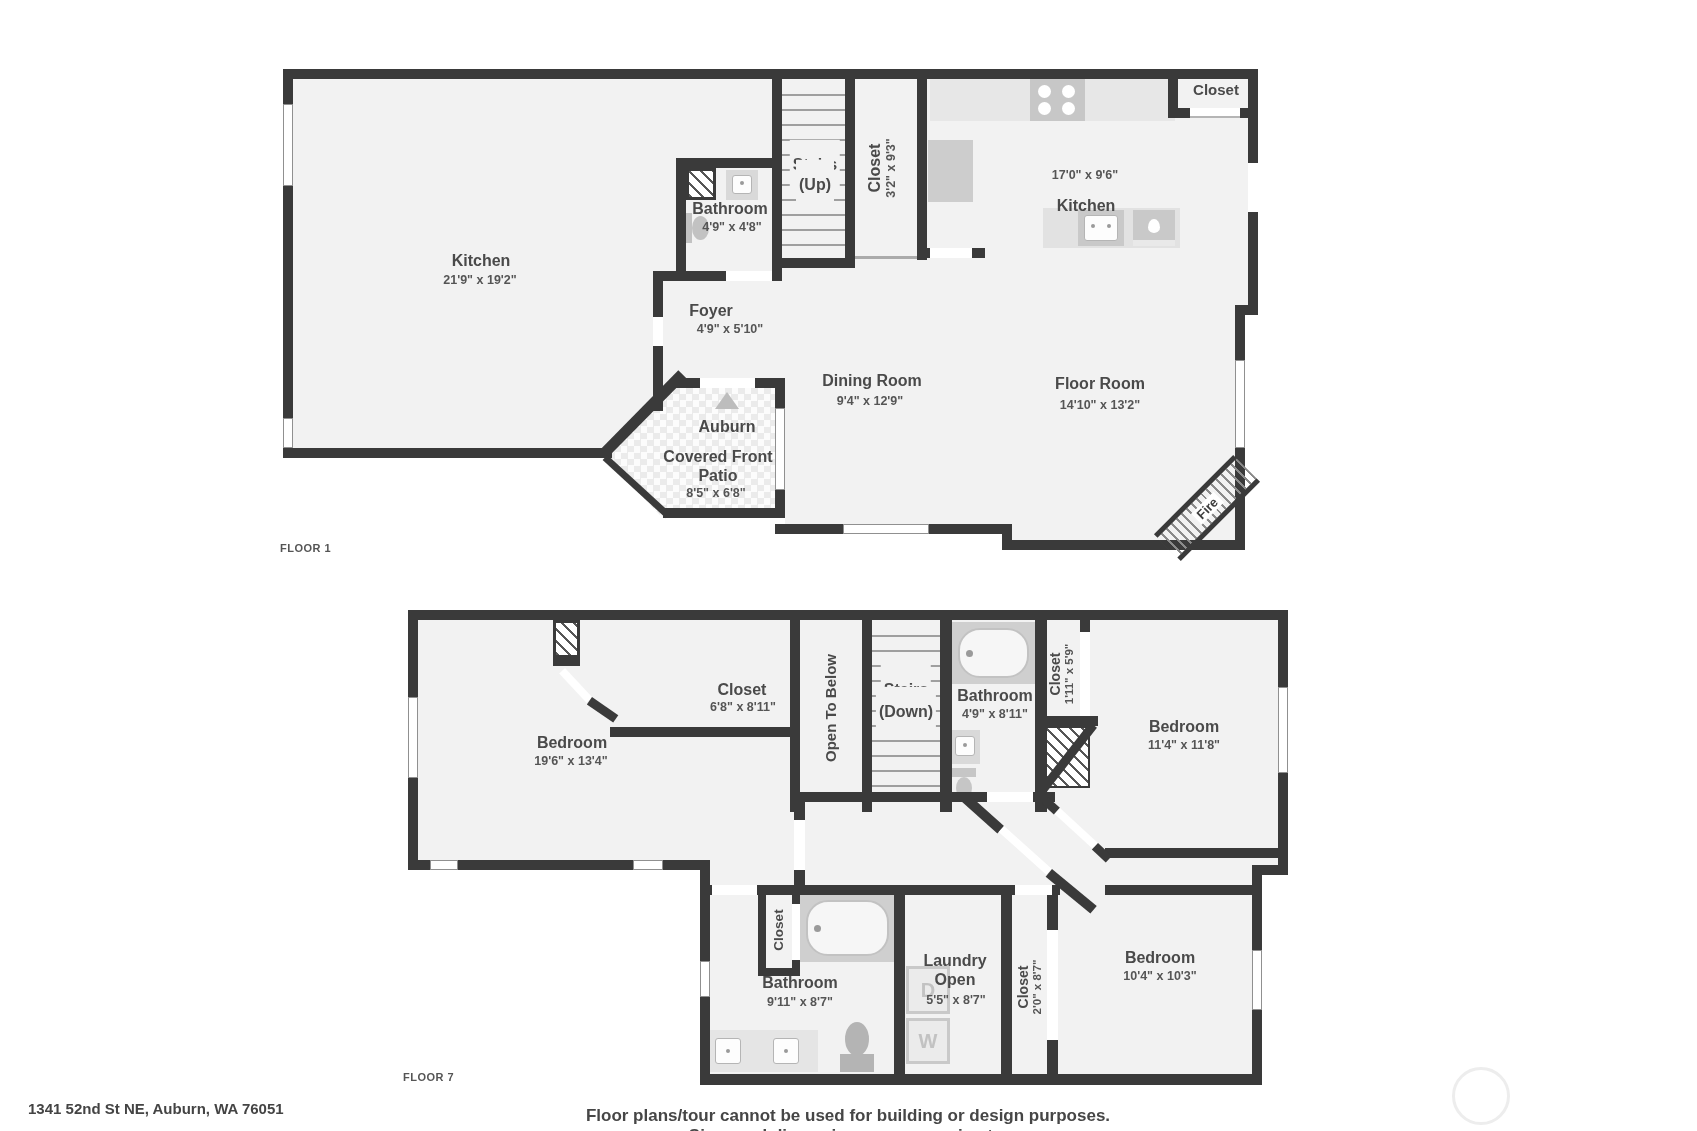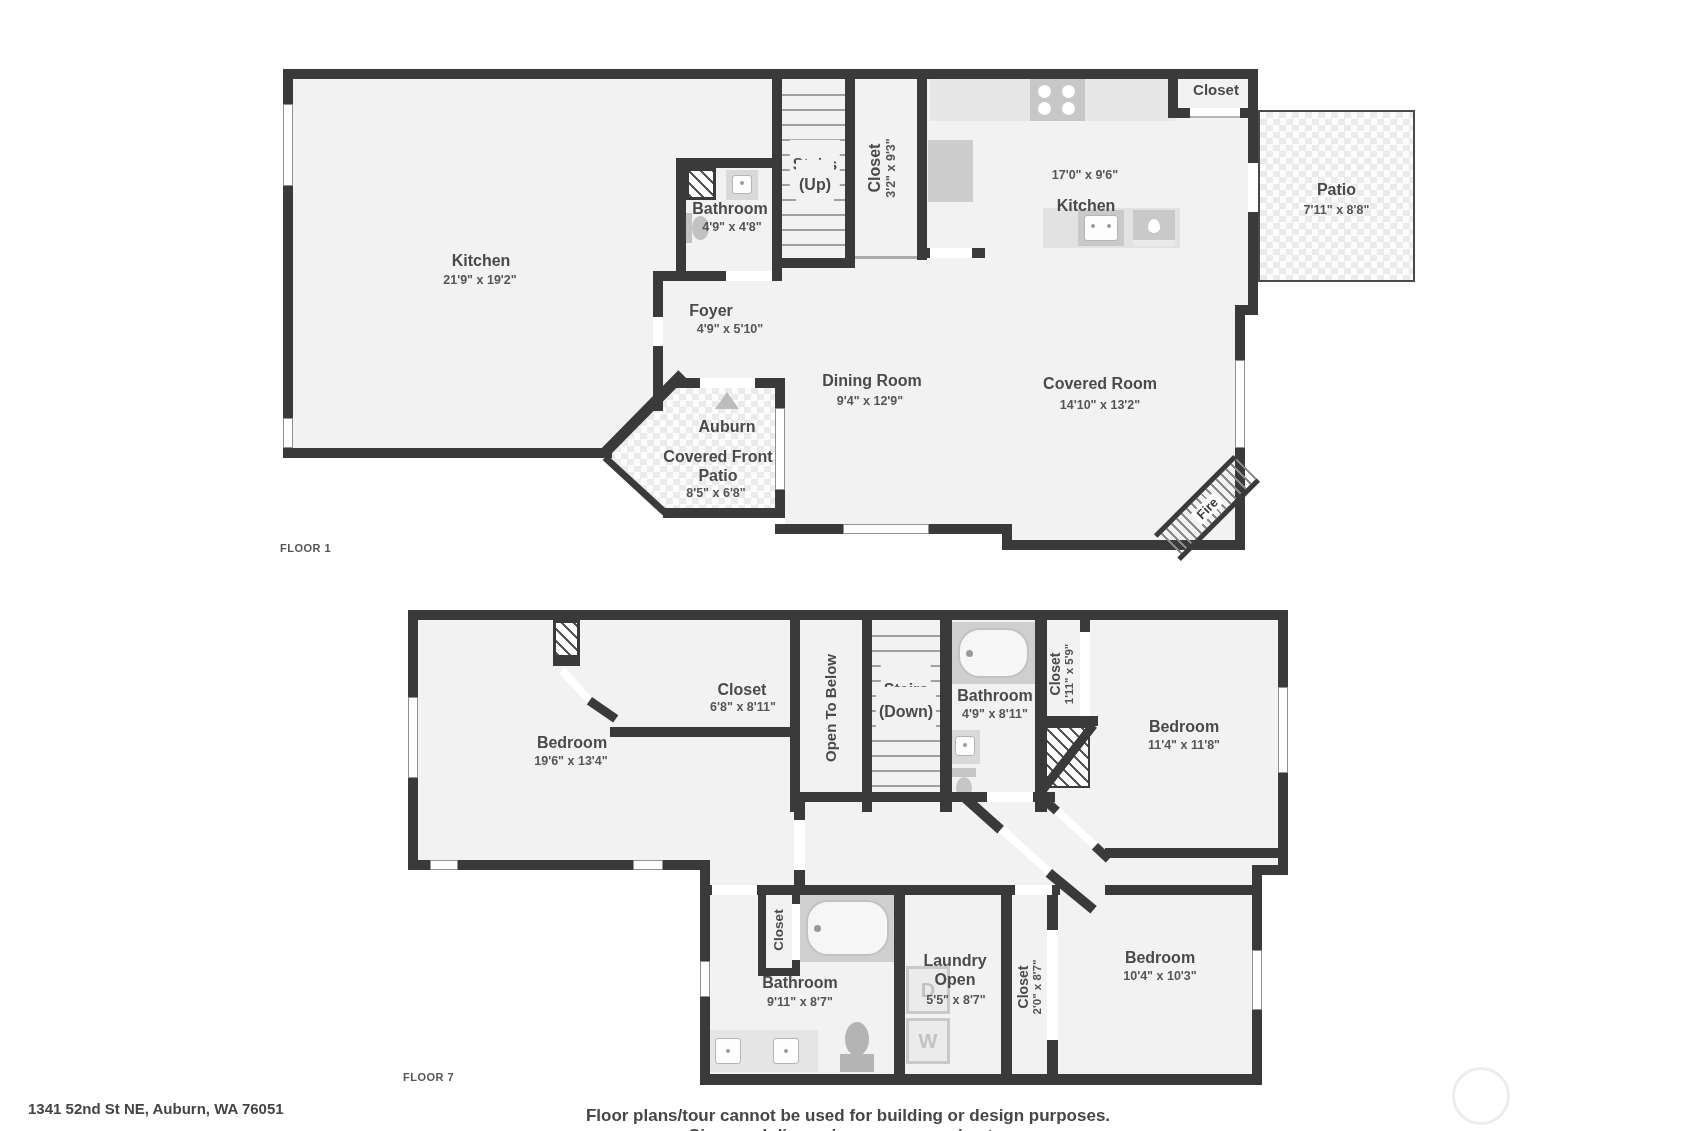--- a/index.html
+++ b/index.html
@@ -40,24 +40,20 @@
 </head>
 <body>
 
 <div id="canvas">
 
   <div class="plan" style="left:283px;top:69px;width:1133px;height:485px;">
     <div class="fill" style="clip-path:polygon(0px 0px,975px 0px,975px 241px,962px 241px,962px 481px,729px 481px,729px 465px,502px 465px,502px 449px,380px 449px,322px 389px,0px 389px);"></div>
 
     <div class="fill checker" style="clip-path:polygon(399px 311px,492px 311px,492px 449px,380px 449px,322px 389px);"></div>
 
-    <div class="fix checker" style="left:975px;top:41px;width:157px;height:172px;border:2px solid #4a4a4a;box-sizing:border-box;">
-      <div class="lab" style="left:50%;top:78px;">Patio</div>
-      <div class="lab dims" style="left:50%;top:98px;">7'11" x 8'8"</div>
-    </div>
 
     <div class="fix" style="left:647px;top:10px;width:245px;height:42px;background:#e7e7e7;"></div>
     <div class="fix" style="left:747px;top:10px;width:55px;height:42px;background:#c7c7c7;">
       <div class="circle" style="position:absolute;left:8px;top:6px;width:13px;height:13px;background:#fff;"></div>
       <div class="circle" style="position:absolute;left:32px;top:6px;width:13px;height:13px;background:#fff;"></div>
       <div class="circle" style="position:absolute;left:8px;top:23px;width:13px;height:13px;background:#fff;"></div>
       <div class="circle" style="position:absolute;left:32px;top:23px;width:13px;height:13px;background:#fff;"></div>
     </div>
     <div class="fix" style="left:645px;top:71px;width:45px;height:62px;background:#cdcdcd;"></div>
     <div class="fix" style="left:760px;top:139px;width:137px;height:40px;background:#e2e2e2;"></div>
@@ -134,21 +130,21 @@
       <div>Closet</div>
       <div class="dims">3'2" x 9'3"</div>
     </div>
     <div class="lab" style="left:803px;top:89px;margin-top:48px;">Kitchen</div>
     <div class="lab dims" style="left:802px;top:106px;">17'0" x 9'6"</div>
     <div class="lab" style="left:933px;top:21px;font-size:15px;">Closet</div>
     <div class="lab" style="left:428px;top:242px;">Foyer</div>
     <div class="lab dims" style="left:447px;top:260px;">4'9" x 5'10"</div>
     <div class="lab" style="left:589px;top:312px;">Dining Room</div>
     <div class="lab dims" style="left:587px;top:332px;">9'4" x 12'9"</div>
-    <div class="lab" style="left:817px;top:315px;">Covered Room</div>
+    <div class="lab" style="left:817px;top:315px;">Floor Room</div>
     <div class="lab dims" style="left:817px;top:336px;">14'10" x 13'2"</div>
     <div class="tri" style="left:432px;top:323px;"></div>
     <div class="lab" style="left:444px;top:358px;">Auburn</div>
     <div class="lab wrap" style="left:435px;top:397px;width:132px;line-height:19px;">Covered Front Patio</div>
     <div class="lab dims" style="left:433px;top:424px;">8'5" x 6'8"</div>
   </div>
 
   <div class="plan" style="left:408px;top:610px;width:882px;height:476px;">
     <div class="fill" style="clip-path:polygon(0px 0px,880px 0px,880px 265px,854px 265px,854px 475px,292px 475px,292px 260px,0px 260px);"></div>
 

